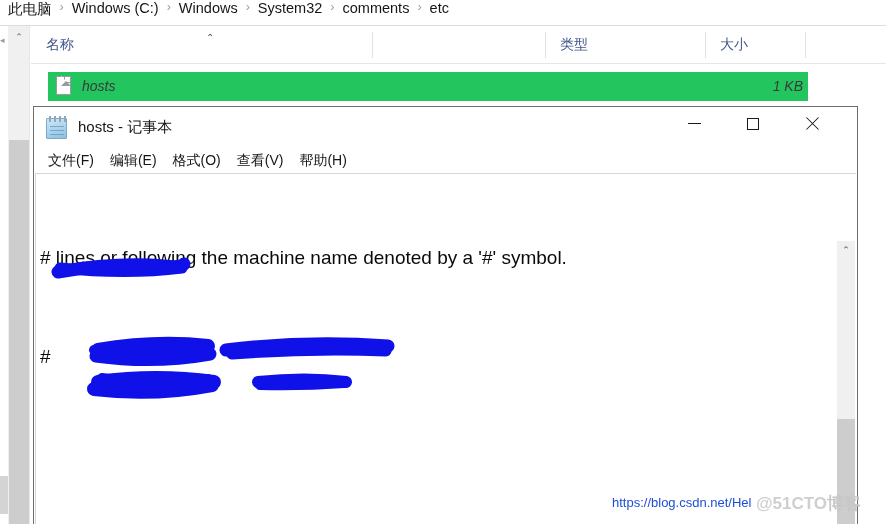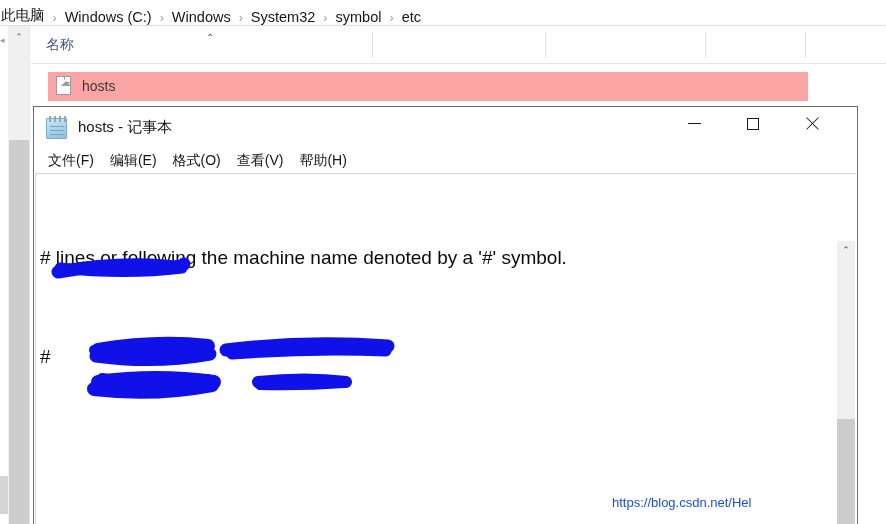--- a/index.html
+++ b/index.html
@@ -23,21 +23,22 @@
     left: 0; top: 0;
     width: 886px; height: 524px;
     background: #ffffff;
   }
 
   #breadcrumb {
     position: absolute;
     left: 0; top: 0;
     width: 784px; height: 25px;
     display: flex;
-    align-items: flex-end;
+    align-items: flex-start;
+    padding-left: 7px;
     background: #ffffff;
     font-size: 14.5px;
     color: #1b1b1b;
     white-space: nowrap;
   }
   #breadcrumb .crumb {
     padding: 0 1px;
     color: #161616;
   }
   #breadcrumb .sep {
@@ -131,21 +132,22 @@
     left: 31px; top: 63px;
     width: 855px; height: 1px;
     background: #e6e6e6;
   }
 
   
   #file-row {
     position: absolute;
     left: 48px; top: 72px;
     width: 760px; height: 29px;
-    background: #fca5a5;
+    background: #22c55e;
+    font-style: italic;
   }
   #file-icon {
     position: absolute;
     left: 8px; top: 4px;
     width: 15px; height: 19px;
     background: #ffffff;
     border: 1px solid #9a9a9a;
   }
   #file-icon::after {
     content: "";
@@ -338,50 +340,53 @@
 
     <div id="breadcrumb">
       <span class="crumb">此电脑</span>
       <span class="sep">›</span>
       <span class="crumb">Windows (C:)</span>
       <span class="sep">›</span>
       <span class="crumb">Windows</span>
       <span class="sep">›</span>
       <span class="crumb">System32</span>
       <span class="sep">›</span>
-      <span class="crumb">symbol</span>
+      <span class="crumb">comments</span>
       <span class="sep">›</span>
       <span class="crumb">etc</span>
     </div>
     <div id="breadcrumb-rule"></div>
 
     <div id="explorer-left-edge"></div>
     <div id="explorer-left-arrow">◂</div>
     <div id="explorer-bottom-chip"></div>
 
     <div id="explorer-scrollbar">
       <div class="sb-up">⌃</div>
       <div class="sb-thumb"></div>
     </div>
 
     <div id="col-headers">
       <div class="col-head" style="left:0px;width:341px">名称</div>
       <div id="sort-caret">⌃</div>
       <div class="col-div" style="left:341px"></div>
       <div class="col-div" style="left:514px"></div>
+      <div class="col-head" style="left:514px;width:160px">类型</div>
       <div class="col-div" style="left:674px"></div>
+      <div class="col-head" style="left:674px;width:100px">大小</div>
       <div class="col-div" style="left:774px"></div>
     </div>
     <div id="headers-rule"></div>
 
     <div id="file-row">
       <div id="file-icon">
           <div class="fold"></div>
         </div>
       <div class="cell" style="left:34px;width:290px">hosts</div>
+      <div class="cell" style="left:640px;width:115px;justify-content:flex-end">1 KB</div>
     </div>
   </div>
 
   <div id="notepad">
 
     <div id="np-titlebar">
       <div id="np-icon">
         <div class="rings">
             <i style="left:0"></i>
             <i style="left:5px"></i>
@@ -452,14 +457,17 @@
       </svg>
 
       <div id="np-scrollbar">
         <div id="np-sb-up">⌃</div>
         <div id="np-sb-thumb"></div>
       </div>
     </div>
   </div>
 
   <div class="wm" id="wm-csdn">https://blog.csdn.net/Hel</div>
+  <div class="wm" id="wm-51cto">
+    <span>@51CTO</span><span class="cn">博客</span>
+  </div>
 
 </div>
 
 </body></html>

